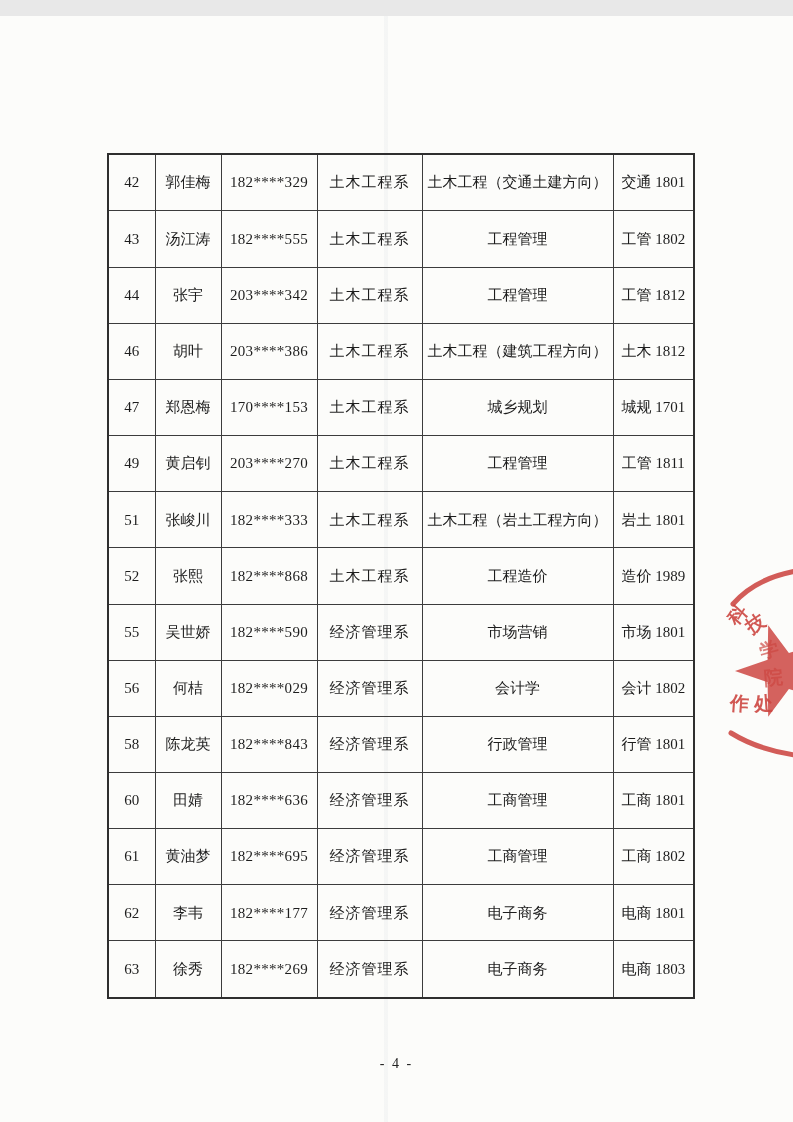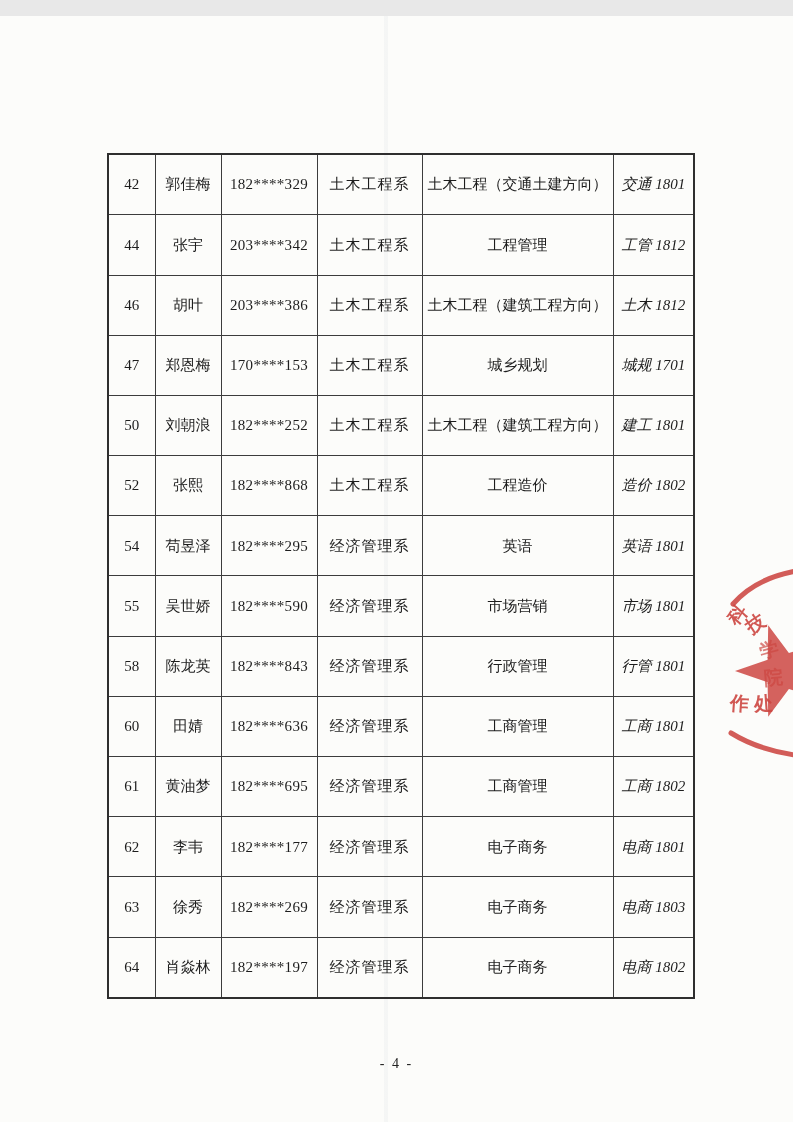--- a/index.html
+++ b/index.html
@@ -44,21 +44,21 @@
     height: 36.78px;
     font-size: 15px;
     line-height: 1.1;
     white-space: nowrap;
     overflow: hidden;
   }
   td.col-index       { font-size: 15.5px; }
   td.col-student_id  { font-size: 15.5px; letter-spacing: 0.3px; }
   td.col-department  { font-size: 15px; letter-spacing: 1px; }
   td.col-major       { font-size: 14.5px; }
-  td.col-class_name  { font-size: 15px; font-style: italic; }
+  td.col-class_name  { font-size: 15px; }
 
   .page-number {
     position: absolute;
     left: 0;
     right: 0;
     top: 1040px;
     text-align: center;
     font-size: 14px;
     letter-spacing: 2px;
     color: #222;
@@ -96,20 +96,28 @@
     <tbody>
         <tr>
           <td class="col-index">42</td>
           <td class="col-name">郭佳梅</td>
           <td class="col-student_id">182****329</td>
           <td class="col-department">土木工程系</td>
           <td class="col-major">土木工程（交通土建方向）</td>
           <td class="col-class_name">交通 1801</td>
         </tr>
         <tr>
+          <td class="col-index">43</td>
+          <td class="col-name">汤江涛</td>
+          <td class="col-student_id">182****555</td>
+          <td class="col-department">土木工程系</td>
+          <td class="col-major">工程管理</td>
+          <td class="col-class_name">工管 1802</td>
+        </tr>
+        <tr>
           <td class="col-index">44</td>
           <td class="col-name">张宇</td>
           <td class="col-student_id">203****342</td>
           <td class="col-department">土木工程系</td>
           <td class="col-major">工程管理</td>
           <td class="col-class_name">工管 1812</td>
         </tr>
         <tr>
           <td class="col-index">46</td>
           <td class="col-name">胡叶</td>
@@ -120,52 +128,60 @@
         </tr>
         <tr>
           <td class="col-index">47</td>
           <td class="col-name">郑恩梅</td>
           <td class="col-student_id">170****153</td>
           <td class="col-department">土木工程系</td>
           <td class="col-major">城乡规划</td>
           <td class="col-class_name">城规 1701</td>
         </tr>
         <tr>
-          <td class="col-index">50</td>
-          <td class="col-name">刘朝浪</td>
-          <td class="col-student_id">182****252</td>
-          <td class="col-department">土木工程系</td>
-          <td class="col-major">土木工程（建筑工程方向）</td>
-          <td class="col-class_name">建工 1801</td>
+          <td class="col-index">49</td>
+          <td class="col-name">黄启钊</td>
+          <td class="col-student_id">203****270</td>
+          <td class="col-department">土木工程系</td>
+          <td class="col-major">工程管理</td>
+          <td class="col-class_name">工管 1811</td>
+        </tr>
+        <tr>
+          <td class="col-index">51</td>
+          <td class="col-name">张峻川</td>
+          <td class="col-student_id">182****333</td>
+          <td class="col-department">土木工程系</td>
+          <td class="col-major">土木工程（岩土工程方向）</td>
+          <td class="col-class_name">岩土 1801</td>
         </tr>
         <tr>
           <td class="col-index">52</td>
           <td class="col-name">张熙</td>
           <td class="col-student_id">182****868</td>
           <td class="col-department">土木工程系</td>
           <td class="col-major">工程造价</td>
-          <td class="col-class_name">造价 1802</td>
-        </tr>
-        <tr>
-          <td class="col-index">54</td>
-          <td class="col-name">苟昱泽</td>
-          <td class="col-student_id">182****295</td>
-          <td class="col-department">经济管理系</td>
-          <td class="col-major">英语</td>
-          <td class="col-class_name">英语 1801</td>
+          <td class="col-class_name">造价 1989</td>
         </tr>
         <tr>
           <td class="col-index">55</td>
           <td class="col-name">吴世娇</td>
           <td class="col-student_id">182****590</td>
           <td class="col-department">经济管理系</td>
           <td class="col-major">市场营销</td>
           <td class="col-class_name">市场 1801</td>
         </tr>
         <tr>
+          <td class="col-index">56</td>
+          <td class="col-name">何桔</td>
+          <td class="col-student_id">182****029</td>
+          <td class="col-department">经济管理系</td>
+          <td class="col-major">会计学</td>
+          <td class="col-class_name">会计 1802</td>
+        </tr>
+        <tr>
           <td class="col-index">58</td>
           <td class="col-name">陈龙英</td>
           <td class="col-student_id">182****843</td>
           <td class="col-department">经济管理系</td>
           <td class="col-major">行政管理</td>
           <td class="col-class_name">行管 1801</td>
         </tr>
         <tr>
           <td class="col-index">60</td>
           <td class="col-name">田婧</td>
@@ -190,28 +206,20 @@
           <td class="col-major">电子商务</td>
           <td class="col-class_name">电商 1801</td>
         </tr>
         <tr>
           <td class="col-index">63</td>
           <td class="col-name">徐秀</td>
           <td class="col-student_id">182****269</td>
           <td class="col-department">经济管理系</td>
           <td class="col-major">电子商务</td>
           <td class="col-class_name">电商 1803</td>
-        </tr>
-        <tr>
-          <td class="col-index">64</td>
-          <td class="col-name">肖焱林</td>
-          <td class="col-student_id">182****197</td>
-          <td class="col-department">经济管理系</td>
-          <td class="col-major">电子商务</td>
-          <td class="col-class_name">电商 1802</td>
         </tr>
       </tbody>
   </table>
 
   <div class="stamp">
     <svg width="130" height="215" viewBox="0 0 130 215">
       <g stroke="#cd4742" fill="none" stroke-width="5" stroke-linecap="round" opacity="0.88">
         <path d="M 40 43 Q 66 13, 118 8"></path>
         <path d="M 38 172 Q 72 193, 122 196"></path>
       </g>

